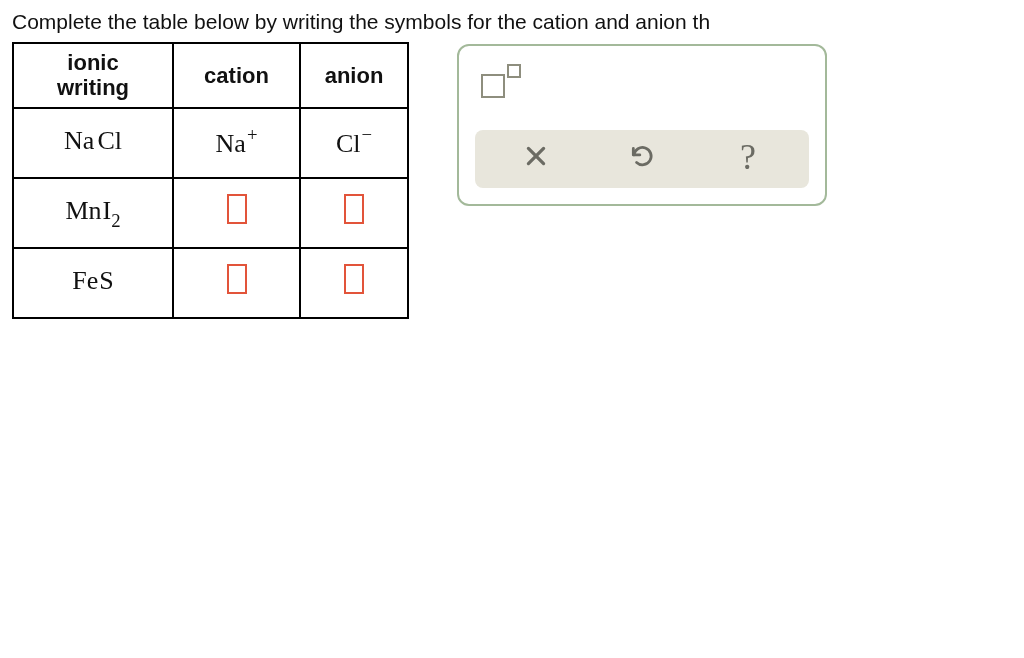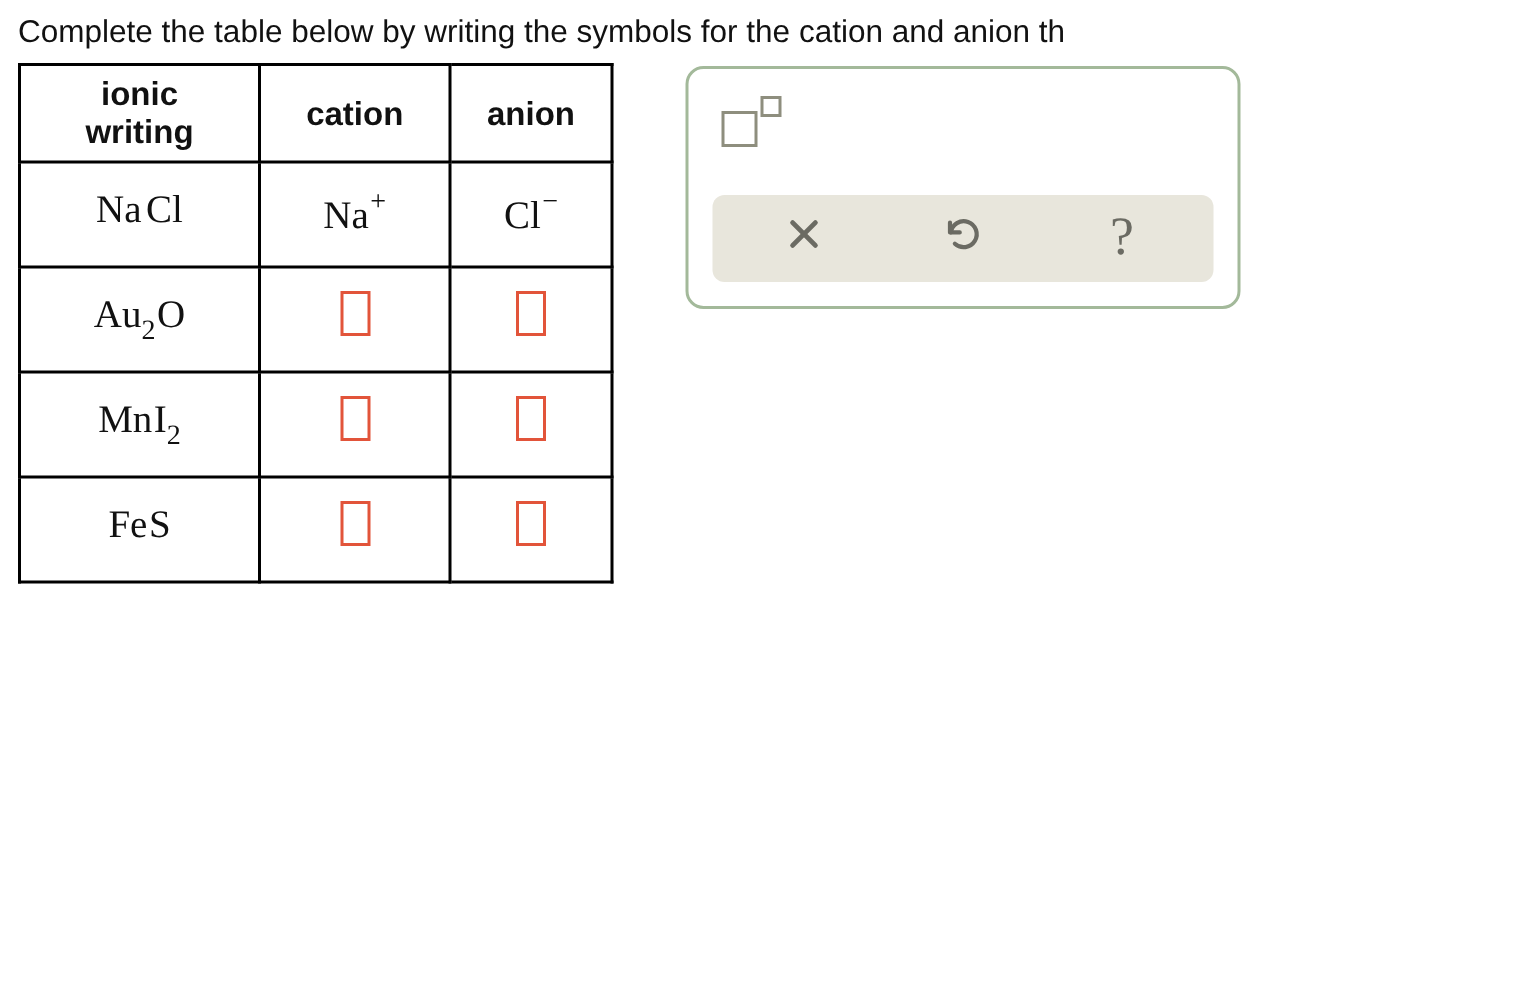--- a/index.html
+++ b/index.html
@@ -155,29 +155,20 @@
           </span>
         </td>
         <td>
           <span class="chem"><span>Na</span><span class="thin"></span><span class="sup">+</span></span>
         </td>
         <td>
           <span class="chem"><span>Cl</span><span class="thin"></span><span class="sup">−</span></span>
         </td>
       </tr>
 
-      <tr>
-        <td>
-          <span class="chem">
-            <span>Au</span><span class="sub">2</span><span class="thin"></span><span>O</span><span class="sub"></span>
-          </span>
-        </td>
-        <td><span class="slot"></span></td>
-        <td><span class="slot"></span></td>
-      </tr>
 
 
       <tr>
         <td>
           <span class="chem">
             <span>Mn</span><span class="sub"></span><span class="thin"></span><span>I</span><span class="sub">2</span>
           </span>
         </td>
         <td><span class="slot"></span></td>
         <td><span class="slot"></span></td>

